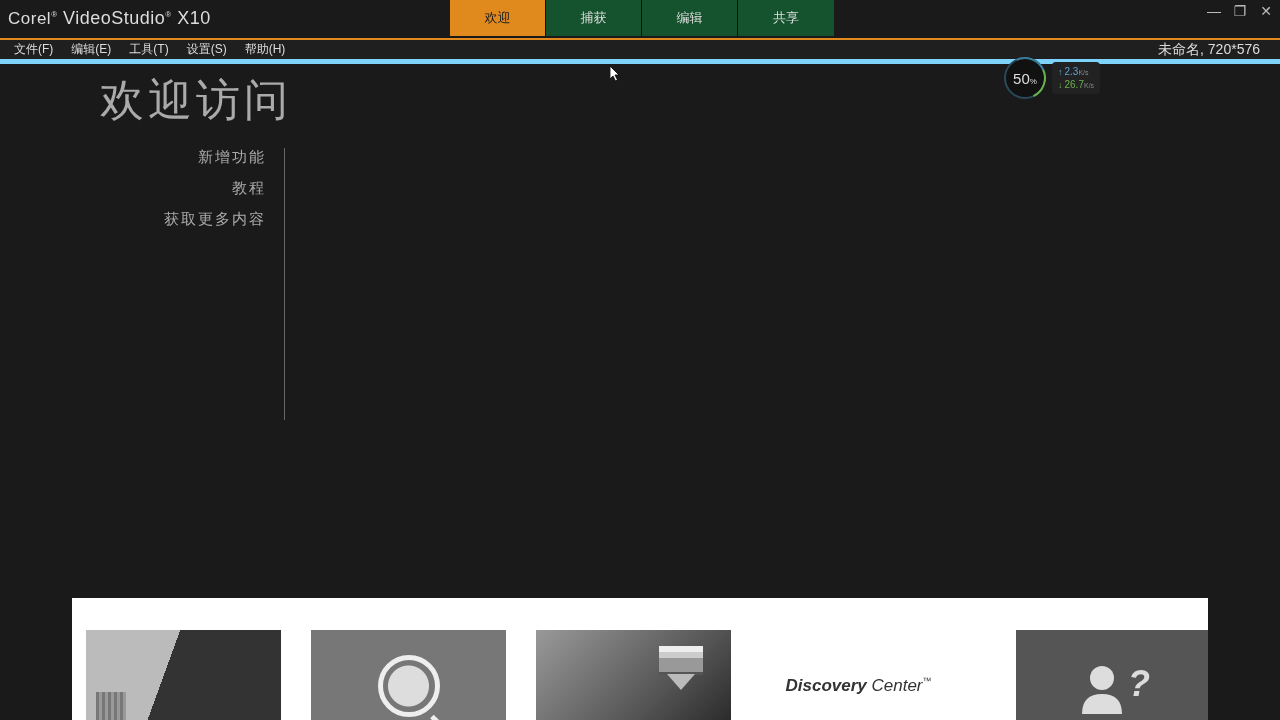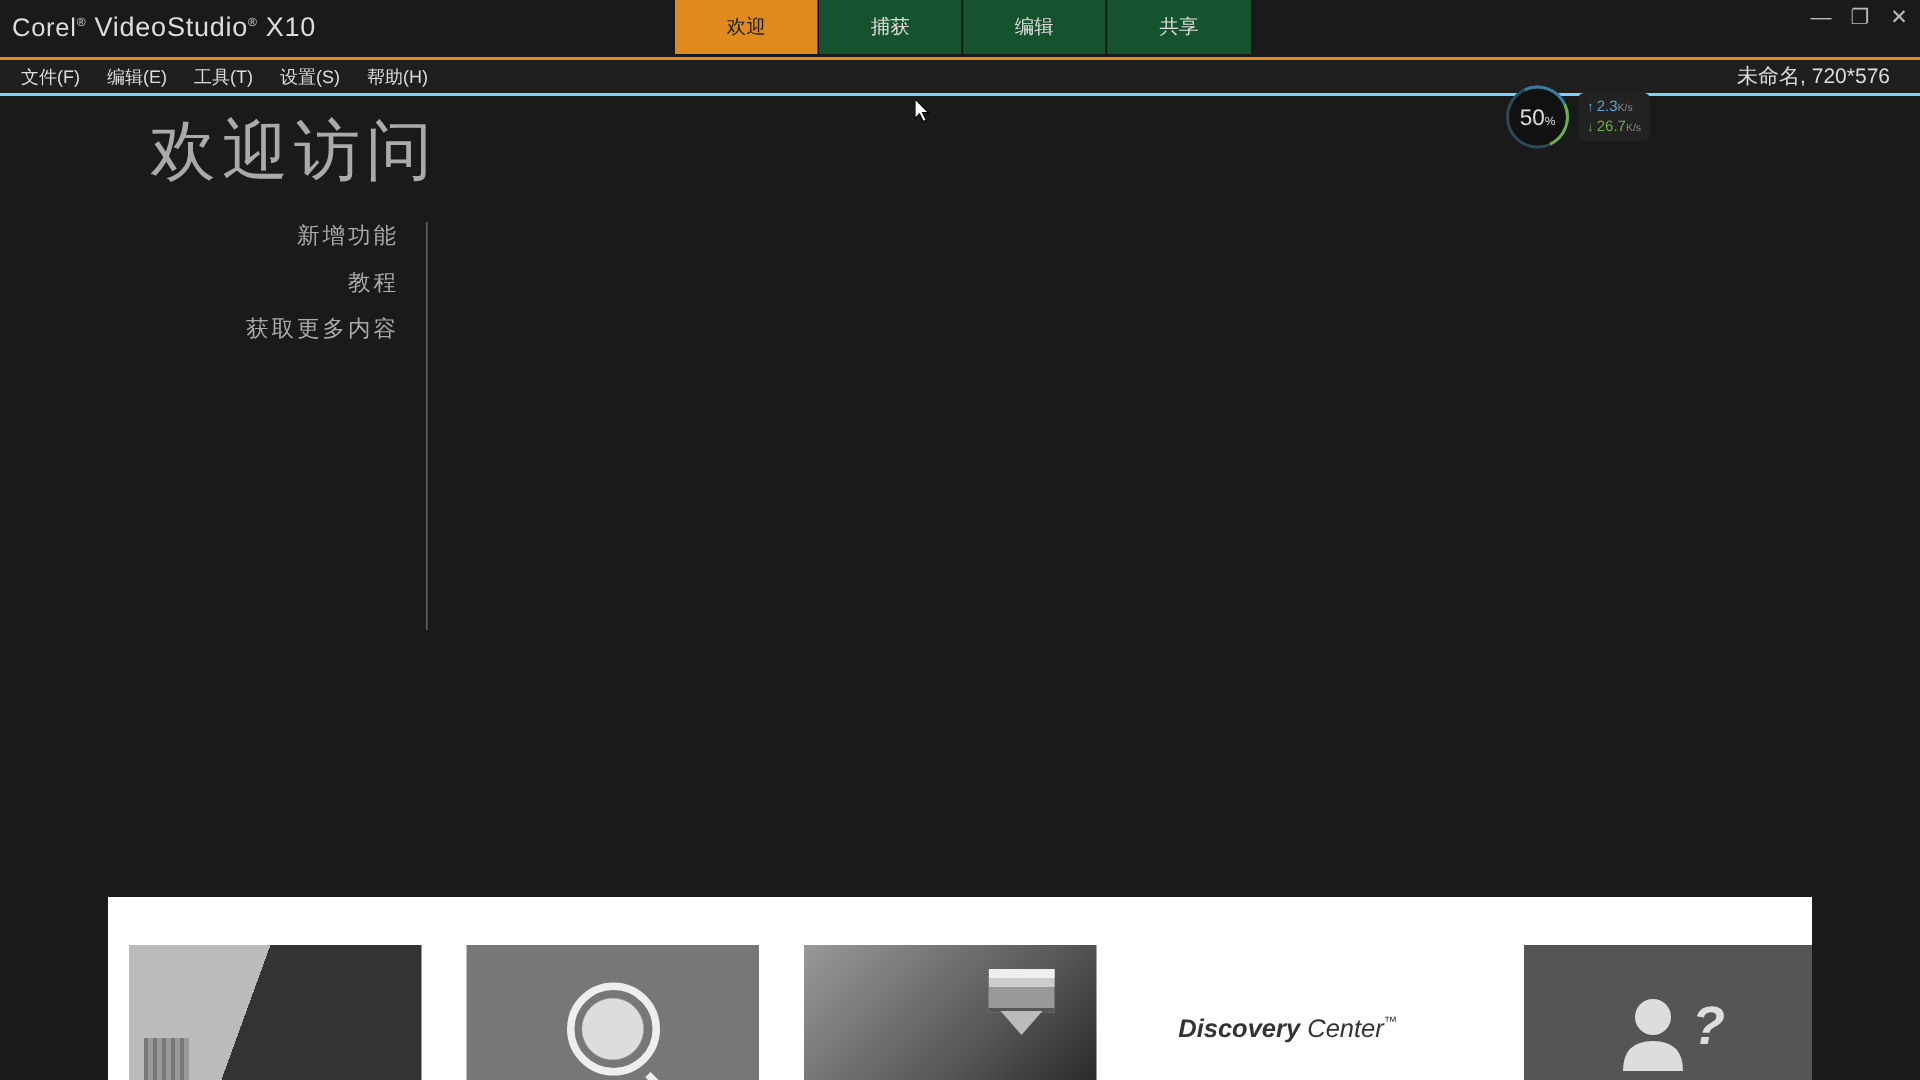--- a/index.html
+++ b/index.html
@@ -68,21 +68,21 @@
   }
 
   .orange-line {
     height: 2px;
     background: #e08a1e;
   }
 
   .menubar {
     height: 24px;
     background: #1f1f1f;
-    border-bottom: 2px solid #7dd3fc;
+    border-bottom: 5px solid #7dd3fc;
     display: flex;
     align-items: center;
     padding-left: 14px;
     gap: 18px;
     position: relative;
   }
   .menu-item {
     color: #ddd;
     font-size: 12px;
     cursor: pointer;

